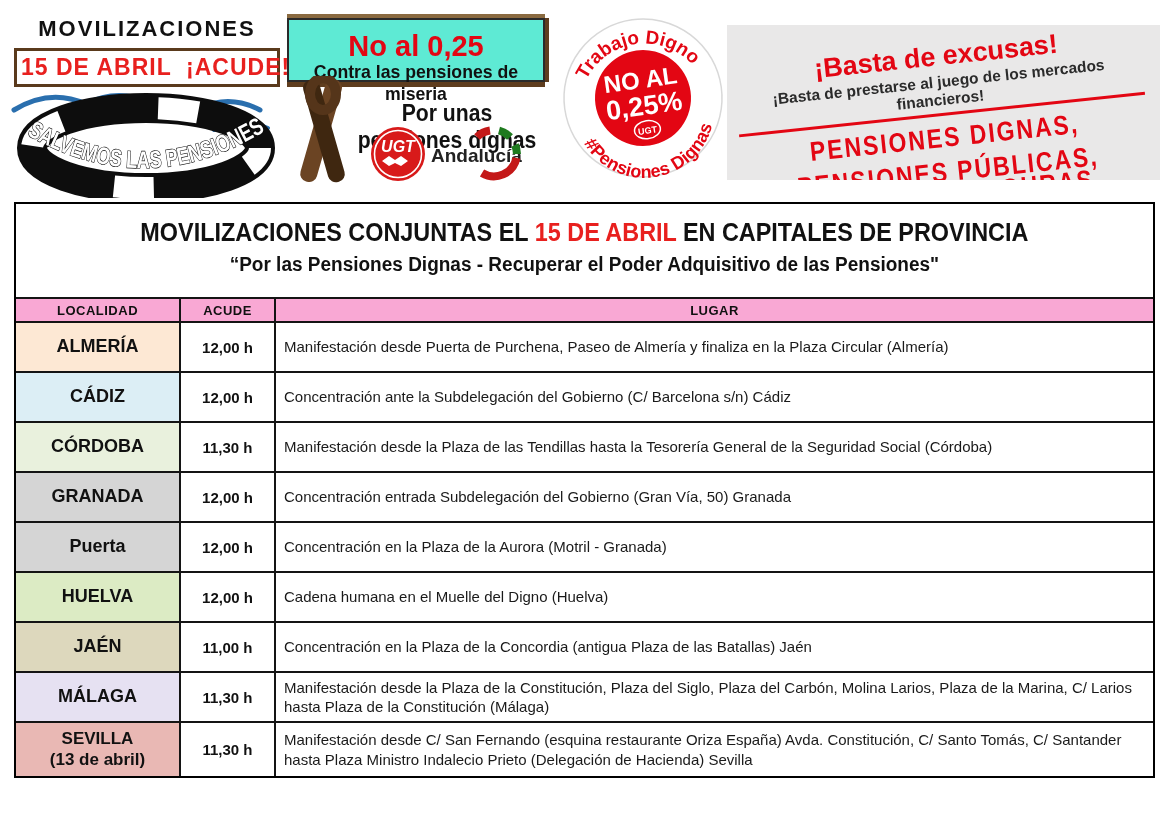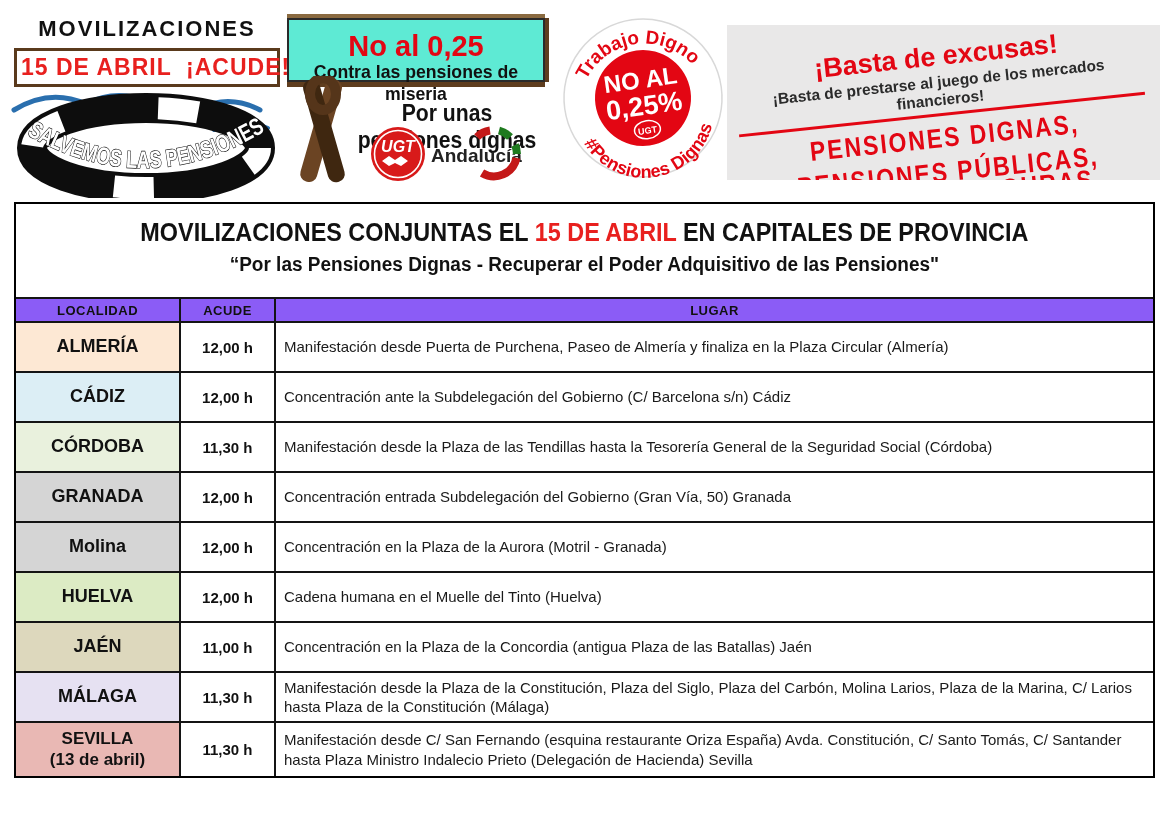--- a/index.html
+++ b/index.html
@@ -136,21 +136,21 @@
     </div>
   </div>
 
   <div class="maintable">
     <div class="title-area">
       <div class="tbl-title"><span>MOVILIZACIONES CONJUNTAS EL </span><span class="hl">15 DE ABRIL</span><span> EN CAPITALES DE PROVINCIA</span></div>
       <br>
       <div class="tbl-sub">“Por las Pensiones Dignas - Recuperar el Poder Adquisitivo de las Pensiones"</div>
     </div>
 
-    <div class="trow hdr" style="background: #8b5cf6;">
+    <div class="trow hdr" style="background: #f9a8d4;">
       <div class="cell">LOCALIDAD</div>
       <div class="cell">ACUDE</div>
       <div class="cell">LUGAR</div>
     </div>
 
     <div class="trow body-row">
       <div class="cell cell-localidad" style="background: rgb(253, 232, 212);">ALMERÍA</div>
       <div class="cell cell-hora">12,00 h</div>
       <div class="cell cell-lugar">Manifestación desde Puerta de Purchena, Paseo de Almería y finaliza en la Plaza Circular (Almería)</div>
     </div>
@@ -163,28 +163,28 @@
       <div class="cell cell-localidad" style="background: rgb(233, 241, 221);">CÓRDOBA</div>
       <div class="cell cell-hora">11,30 h</div>
       <div class="cell cell-lugar">Manifestación desde la Plaza de las Tendillas hasta la Tesorería General de la Seguridad Social (Córdoba)</div>
     </div>
     <div class="trow body-row">
       <div class="cell cell-localidad" style="background: rgb(213, 213, 213);">GRANADA</div>
       <div class="cell cell-hora">12,00 h</div>
       <div class="cell cell-lugar">Concentración entrada Subdelegación del Gobierno (Gran Vía, 50) Granada</div>
     </div>
     <div class="trow body-row">
-      <div class="cell cell-localidad" style="background: rgb(213, 213, 213);">Molina</div>
+      <div class="cell cell-localidad" style="background: rgb(213, 213, 213);">Puerta</div>
       <div class="cell cell-hora">12,00 h</div>
       <div class="cell cell-lugar">Concentración en la Plaza de la Aurora (Motril - Granada)</div>
     </div>
     <div class="trow body-row">
       <div class="cell cell-localidad" style="background: rgb(220, 235, 196);">HUELVA</div>
       <div class="cell cell-hora">12,00 h</div>
-      <div class="cell cell-lugar">Cadena humana en el Muelle del Tinto (Huelva)</div>
+      <div class="cell cell-lugar">Cadena humana en el Muelle del Digno (Huelva)</div>
     </div>
     <div class="trow body-row">
       <div class="cell cell-localidad" style="background: rgb(221, 216, 189);">JAÉN</div>
       <div class="cell cell-hora">11,00 h</div>
       <div class="cell cell-lugar">Concentración en la Plaza de la Concordia (antigua Plaza de las Batallas) Jaén</div>
     </div>
     <div class="trow body-row">
       <div class="cell cell-localidad" style="background: rgb(230, 225, 242);">MÁLAGA</div>
       <div class="cell cell-hora">11,30 h</div>
       <div class="cell cell-lugar">Manifestación desde la Plaza de la Constitución, Plaza del Siglo, Plaza del Carbón, Molina Larios, Plaza de la Marina, C/ Larios hasta Plaza de la Constitución (Málaga)</div>

